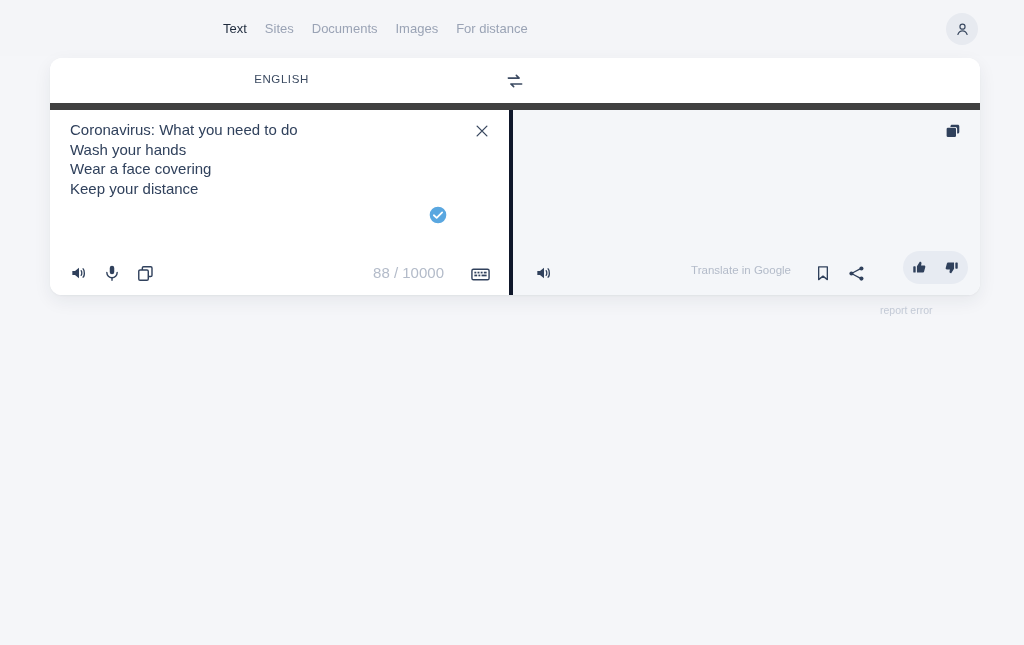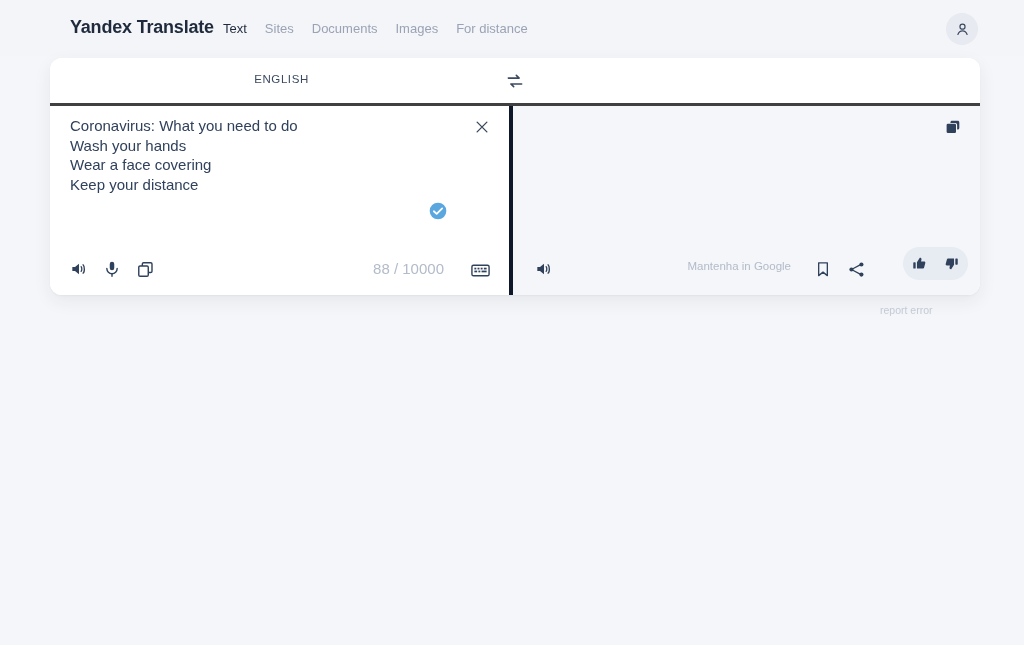--- a/index.html
+++ b/index.html
@@ -76,21 +76,21 @@
     height: 237px;
     border-radius: 12px;
     background: #ffffff;
     box-shadow: 0 6px 18px rgba(31,43,61,0.07), 0 1px 2px rgba(31,43,61,0.04);
     overflow: hidden;
   }
   .lang-bar {
     position: relative;
     height: 45px;
     width: 100%;
-    border-bottom: 3px solid #404040;
+    border-bottom: 7px solid #404040;
     background: #ffffff;
   }
   .lang-label {
     position: absolute;
     top: 15px;
     font-size: 11.5px;
     letter-spacing: 0.6px;
     color: #3b4a61;
     cursor: pointer;
     white-space: nowrap;
@@ -218,21 +218,20 @@
     font-size: 10.5px;
     color: #c3cad6;
     cursor: pointer;
     white-space: nowrap;
   }
 </style>
 </head>
 <body>
 
 <div class="header">
-  <div class="brand">Yandex Translate</div>
 
   <nav class="nav">
     <span class="nav-item active">Text</span>
     <span class="nav-item">Sites</span>
     <span class="nav-item">Documents</span>
     <span class="nav-item">Images</span>
     <span class="nav-item">For distance</span>
   </nav>
 
   <div class="avatar">
@@ -326,21 +325,21 @@
 
       <div class="toolbar">
         <div class="tool-icon" style="left:20px; top:16px; width:22px; height:22px;">
           <svg width="20" height="20" viewBox="0 0 24 24">
             <path d="M4 9.5h3.2L12 5.6v12.8L7.2 14.5H4z" fill="#30415c"></path>
             <path d="M14.6 9.2c1 .9 1 4.7 0 5.6" fill="none" stroke="#30415c" stroke-width="1.6" stroke-linecap="round"></path>
             <path d="M16.9 7c2 1.9 2 9.1 0 10" fill="none" stroke="#30415c" stroke-width="1.6" stroke-linecap="round"></path>
           </svg>
         </div>
 
-        <div class="google-link">Mantenha in Google</div>
+        <div class="google-link">Translate in Google</div>
 
         <div class="tool-icon" style="right:146px; top:16px; width:22px; height:22px;">
           <svg width="18" height="18" viewBox="0 0 24 24">
             <path d="M6.2 3.8h11.6v17l-5.8-4.6-5.8 4.6z" fill="none" stroke="#30415c" stroke-width="1.8" stroke-linejoin="round"></path>
           </svg>
         </div>
         <div class="tool-icon" style="right:113px; top:16px; width:22px; height:22px;">
           <svg width="19" height="19" viewBox="0 0 24 24">
             <circle cx="18.2" cy="5.6" r="2.6" fill="#30415c"></circle>
             <circle cx="5.6" cy="12" r="2.6" fill="#30415c"></circle>

